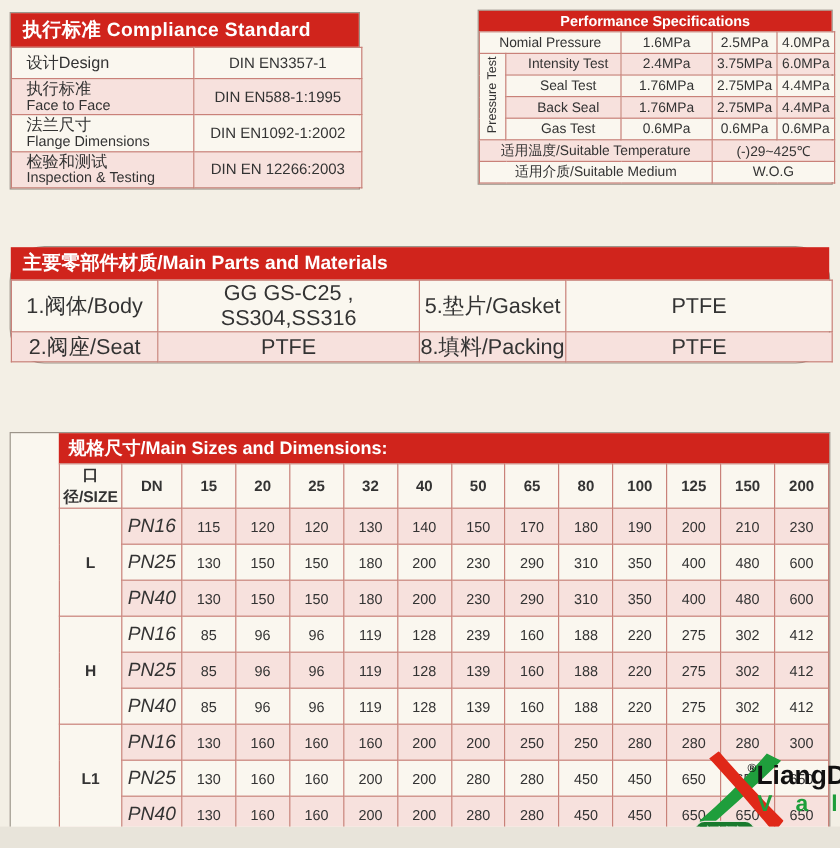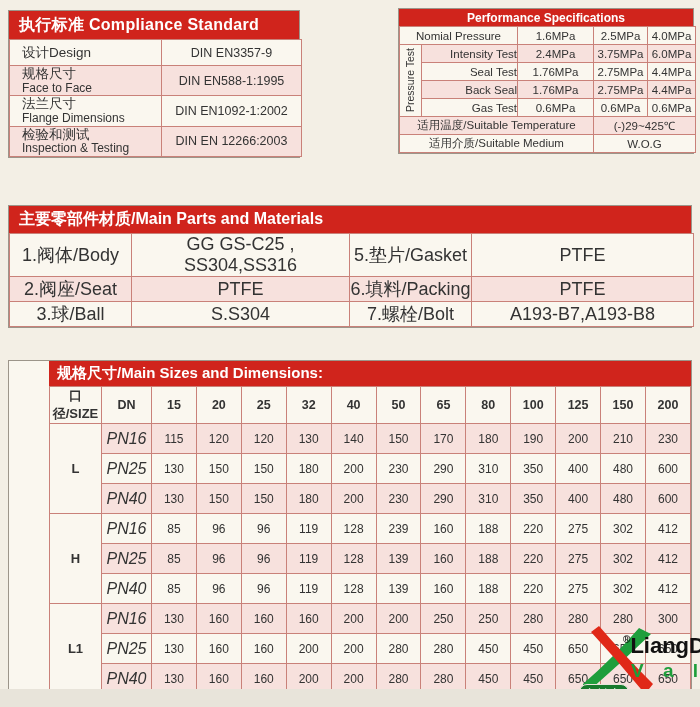--- a/index.html
+++ b/index.html
@@ -35,24 +35,24 @@
   .compliance .val { font-size:12.5px; }
 
   
   .performance { left:398px; top:8px; width:296px; }
   .performance .red-bar { height:17px; font-size:12px; justify-content:center; }
   .performance td { height:18px; font-size:11.5px; }
   .performance .vert-cell span {
     writing-mode:vertical-rl; transform:rotate(180deg);
     font-size:10.5px; display:inline-block; line-height:1;
   }
-  .performance .name { text-align:right; padding-left:8px; }
-
-  
-  .materials { left:8px; top:205px; width:684px; }
+  .performance .name { text-align:center; padding-left:8px; }
+
+  
+  .materials { left:8px; top:205px; width:684px;border-radius:29px; }
   .materials .red-bar { height:27px; font-size:16px; padding-left:10px; }
   .materials td { height:24px; font-size:18px; }
 
   
   .dimensions { left:8px; top:360px; width:684px;padding-left:40px; }
   .dimensions .red-bar { height:25px; font-size:15px; padding-left:8px; }
   .dimensions td { height:30px; font-size:12px; }
   .dimensions .hdr td { height:33px; font-weight:bold; font-size:12.5px; background:#faf7ef; }
   .dimensions .hdr .size-lbl { font-size:13px; }
   .dimensions .group-cell { background:#faf7ef; font-weight:bold; font-size:13px; }
@@ -94,25 +94,25 @@
     <table>
       <colgroup>
           <col style="width:152px">
           <col style="width:140px">
         </colgroup>
       <tbody id="compliance-body">
           <tr class="cream first">
             <td class="lbl">
               <div class="cn">设计Design</div>
             </td>
-            <td class="val">DIN EN3357-9</td>
+            <td class="val">DIN EN3357-1</td>
           </tr>
           <tr class="pink">
             <td class="lbl">
-              <div class="cn">规格尺寸</div>
+              <div class="cn">执行标准</div>
               <div class="en">Face to Face</div>
             </td>
             <td class="val">DIN EN588-1:1995</td>
           </tr>
           <tr class="cream">
             <td class="lbl">
               <div class="cn">法兰尺寸</div>
               <div class="en">Flange Dimensions</div>
             </td>
             <td class="val">DIN EN1092-1:2002</td>
@@ -196,28 +196,22 @@
       <tbody id="materials-body">
           <tr class="cream">
             <td>1.阀体/Body</td>
             <td>GG GS-C25 , SS304,SS316</td>
             <td>5.垫片/Gasket</td>
             <td>PTFE</td>
           </tr>
           <tr class="pink">
             <td>2.阀座/Seat</td>
             <td>PTFE</td>
-            <td>6.填料/Packing</td>
+            <td>8.填料/Packing</td>
             <td>PTFE</td>
-          </tr>
-          <tr class="cream">
-            <td>3.球/Ball</td>
-            <td>S.S304</td>
-            <td>7.螺栓/Bolt</td>
-            <td>A193-B7,A193-B8</td>
           </tr>
         </tbody>
     </table>
   </div>
 
   <div class="tbl-wrap dimensions">
     <div class="red-bar">规格尺寸/Main Sizes and Dimensions:</div>
     <table>
       <colgroup>
           <col style="width:52px">

